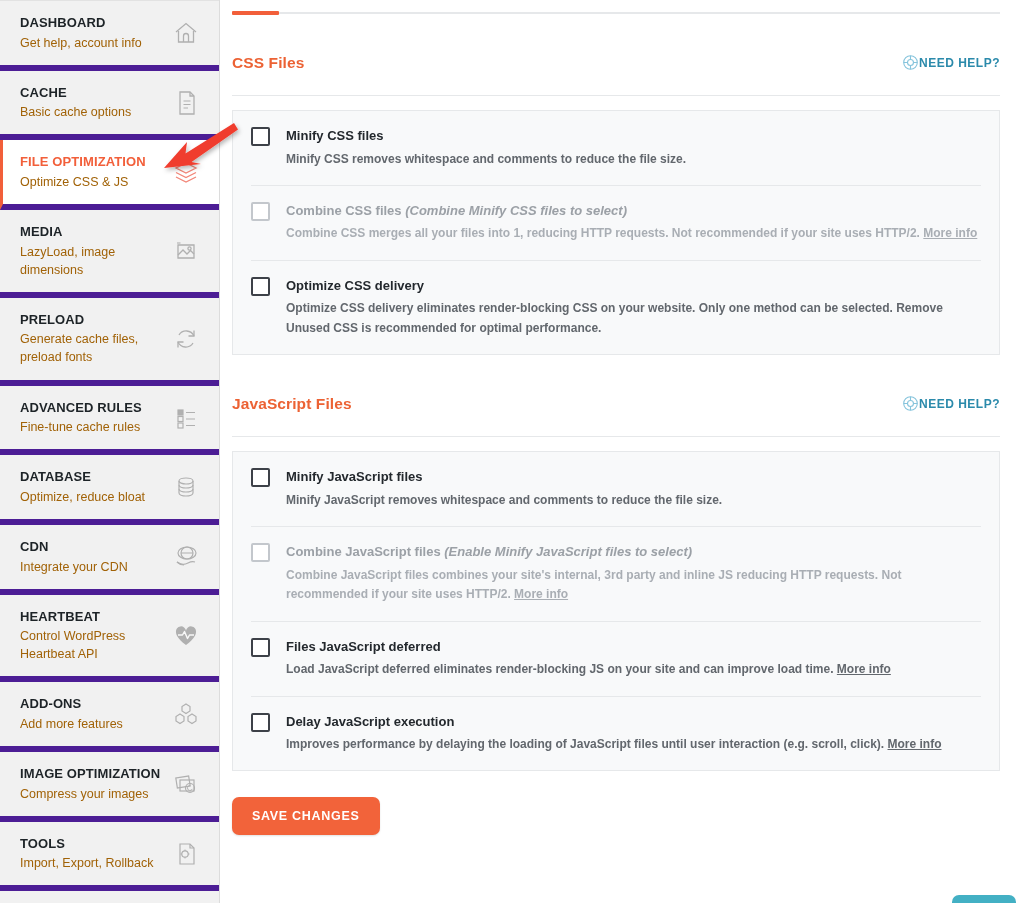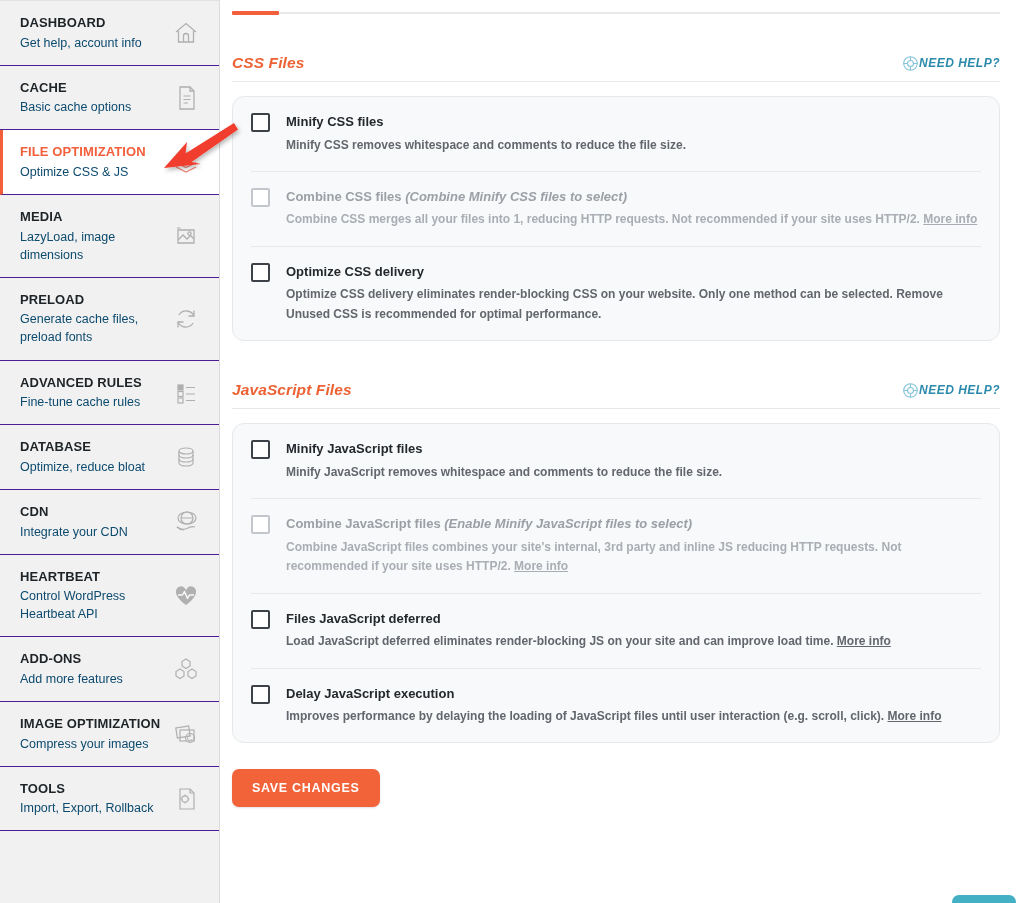--- a/index.html
+++ b/index.html
@@ -22,21 +22,21 @@
     width: 220px;
     min-width: 220px;
     background: #f1f1f1;
     border-right: 1px solid #dcdcdc;
     position: relative;
     overflow: hidden;
   }
   .nav-item {
     position: relative;
     background: #f1f1f1;
-    border-bottom: 1px solid #4c1d95;
+    border-bottom: 6px solid #4c1d95;
     padding: 13px 16px 13px 20px;
     display: flex;
     align-items: center;
     justify-content: space-between;
     cursor: pointer;
     min-height: 62px;
   }
   .nav-item:first-child { border-top: 1px solid #e2e2e2; }
   .nav-item.active {
     background: #ffffff;
@@ -48,21 +48,21 @@
     font-weight: bold;
     font-size: 13px;
     color: #1d2327;
     letter-spacing: 0.1px;
     line-height: 1.35;
     margin-bottom: 2px;
   }
   .nav-item.active .nav-title { color: #f25f3a; }
   .nav-sub {
     font-size: 12.5px;
-    color: #0c4a6e;
+    color: #a16207;
     line-height: 1.45;
   }
   .nav-icon {
     width: 34px; height: 34px;
     flex: 0 0 34px;
     display: flex; align-items: center; justify-content: center;
     opacity: 0.55;
   }
   .nav-item.active .nav-icon { opacity: 0.85; }
   .nav-icon svg { display: block; }
@@ -86,25 +86,24 @@
     position: absolute;
     left: 0; top: -1px;
     width: 47px; height: 4px;
     background: #f25f3a;
     border-radius: 1px;
   }
 
   .section { margin-top: 0; }
   .section-head {
     display: flex;
-    align-items: center;
+    align-items: flex-start;
     justify-content: space-between;
-    padding-bottom: 9px;
+    padding-bottom: 23px;
     border-bottom: 1px solid #e6e8ea;
-    font-style: italic;
   }
   .section-title {
     color: #ec6234;
     font-size: 15.5px;
     font-weight: bold;
     letter-spacing: 0.1px;
   }
   .need-help {
     display: flex;
     align-items: center;
@@ -115,21 +114,21 @@
     letter-spacing: 0.5px;
     cursor: pointer;
     text-decoration: none;
   }
   .need-help .lifebuoy { display: block; }
 
   .panel {
     margin-top: 14px;
     background: #f8f9fa;
     border: 1px solid #e6e8ea;
-    border-radius: 12px;
+    border-radius: 0;
     padding: 0 18px;
   }
   .opt-row {
     padding: 15px 0 16px 0;
     border-bottom: 1px solid #e6e8ea;
     display: flex;
     align-items: flex-start;
   }
   .opt-row:last-child { border-bottom: none; }
 

